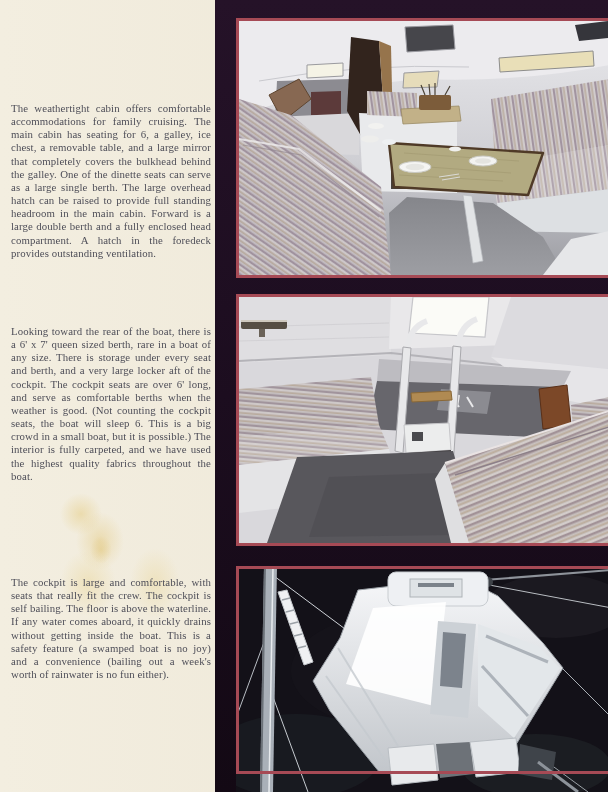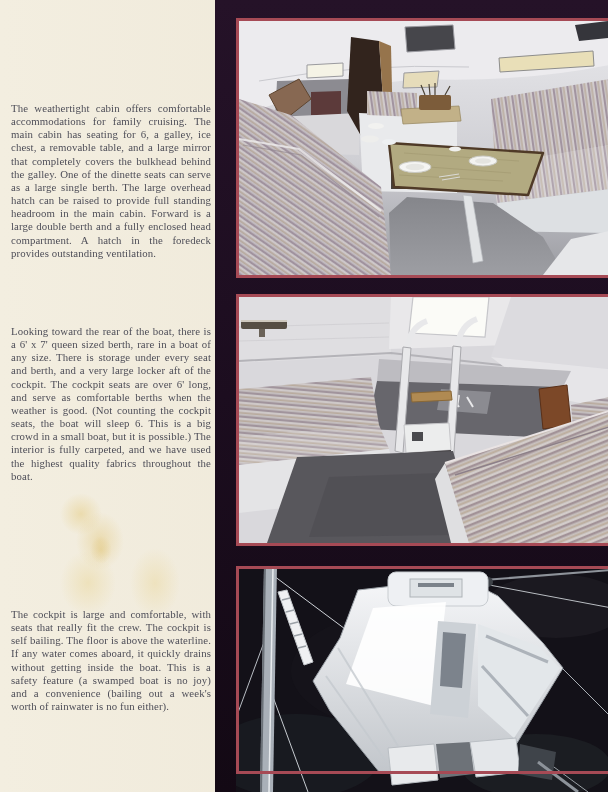--- a/index.html
+++ b/index.html
@@ -11,21 +11,21 @@
   .page{position:absolute;inset:0;
     background:linear-gradient(90deg,#f3eee0 0%,#efe9d9 60%,#e9e2d0 96%,#e2dac6 100%);}
   
   .para{
     position:absolute;left:11px;width:200px;margin:0;
     font-size:10.8px;line-height:13.15px;color:#4e4e58;
     text-align:justify;letter-spacing:.1px;
   }
   .para1{top:64px;margin-top:38px;}
   .para2{top:325px;}
-  .para3{top:608px;}
+  .para3{top:576px;}
   
   .stain{position:absolute;border-radius:50%;pointer-events:none;}
   .s1{left:60px;top:493px;width:42px;height:42px;
       background:radial-gradient(closest-side,rgba(228,202,126,.50),rgba(228,202,126,0));}
   .s2{left:76px;top:512px;width:48px;height:58px;
       background:radial-gradient(closest-side,rgba(226,198,120,.46),rgba(226,198,120,0));}
   .s3{left:60px;top:550px;width:56px;height:66px;
       background:radial-gradient(closest-side,rgba(232,210,140,.42),rgba(232,210,140,0));}
   .s4{left:130px;top:548px;width:50px;height:70px;
       background:radial-gradient(closest-side,rgba(232,210,140,.38),rgba(232,210,140,0));}

